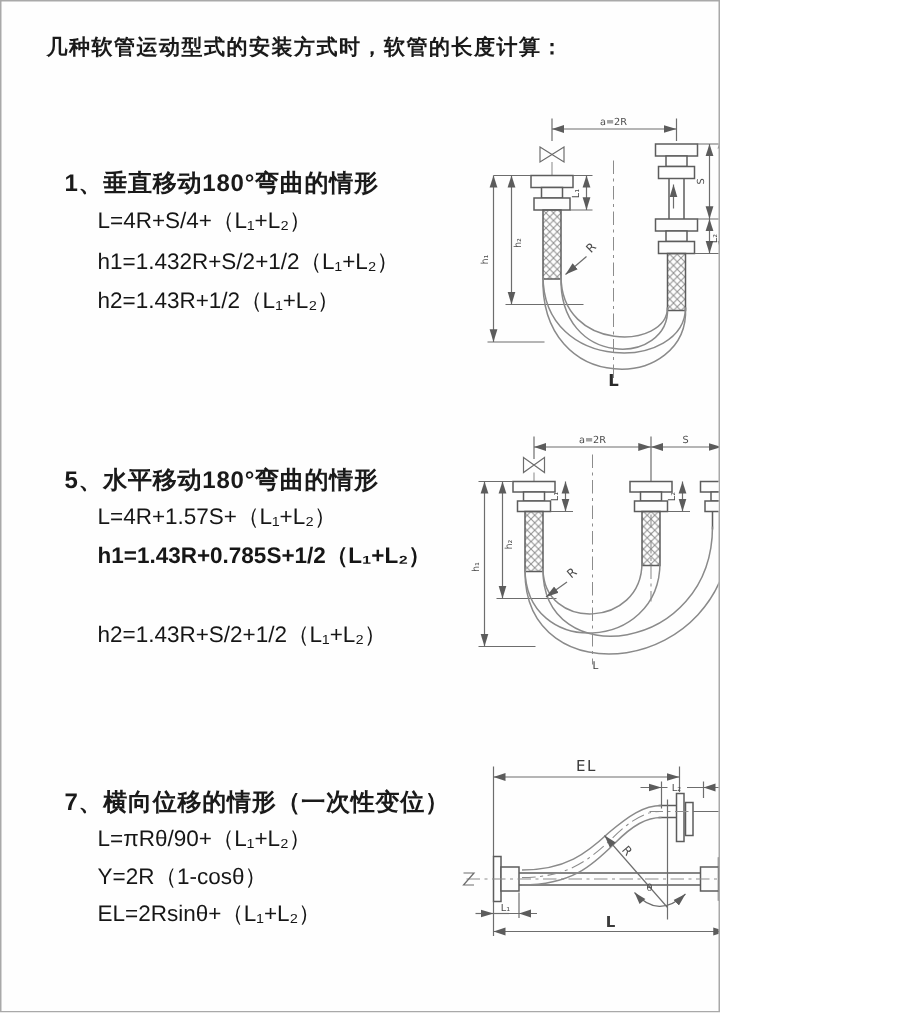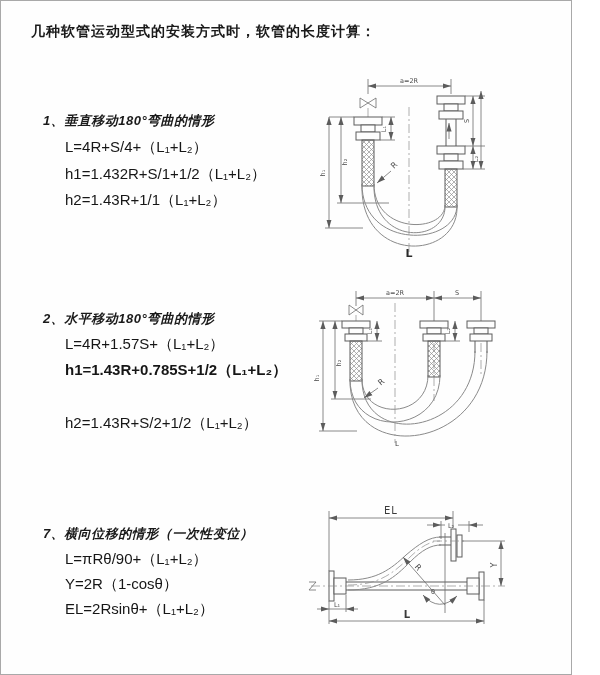--- a/index.html
+++ b/index.html
@@ -1,19 +1,19 @@
 <!DOCTYPE html>
 <html><head>
 <meta charset="utf-8">
 <style>
   html,body{margin:0;padding:0;background:#fff;}
-  .page{position:relative;width:572px;height:675px;background:#fefefe;border:1px solid #a9a9a9;box-sizing:border-box;overflow:hidden;
+  .page{position:relative;width:480px;height:675px;background:#fefefe;border:1px solid #a9a9a9;box-sizing:border-box;overflow:hidden;
         font-family:"Liberation Sans","DejaVu Sans",sans-serif;color:#1a1a1a;}
   .title{position:absolute;left:30px;top:22px;font-size:14px;font-weight:bold;letter-spacing:1px;}
-  .heading{position:absolute;font-size:13px;font-weight:bold;letter-spacing:0.5px;white-space:nowrap;font-style:italic;}
+  .heading{position:absolute;font-size:16px;font-weight:bold;letter-spacing:0.5px;white-space:nowrap;}
   .formula{position:absolute;font-size:15px;font-weight:400;color:#161616;
            font-family:"Liberation Sans","DejaVu Sans",sans-serif;white-space:nowrap;}
   svg{position:absolute;overflow:visible;}
   svg text{font-family:"DejaVu Sans","Liberation Sans",sans-serif;fill:#4c4c4c;}
   .dimtxt{font-size:6.5px;}
   .biglbl{font-size:11px;font-weight:bold;fill:#2a2a2a;}
   .medlbl{font-size:10px;fill:#3a3a3a;}
   .thin{stroke:#6d6d6d;stroke-width:0.8;fill:none;}
   .pipe{stroke:#5c5c5c;stroke-width:1;fill:none;}
   .hose{stroke:#8a8a8a;stroke-width:1;fill:none;}
@@ -23,24 +23,24 @@
 </style>
 </head>
 <body>
 
 <div class="page">
 
   <div class="title">几种软管运动型式的安装方式时，软管的长度计算：</div>
 
   <div class="heading" style="left:42px;top:111px;">1、垂直移动180°弯曲的情形</div>
   <div class="formula" style="left:64px;top:137px;">L=4R+S/4+（L₁+L₂）</div>
-  <div class="formula" style="left:64px;top:164px;">h1=1.432R+S/1+1/2（L₁+L₂）</div>
-  <div class="formula" style="left:64px;top:190px;">h2=1.43R+1/1（L₁+L₂）</div>
-
-  <div class="heading" style="left:42px;top:309px;">2、水平移动180°弯曲的情形</div>
+  <div class="formula" style="left:64px;top:164px;">h1=1.432R+S/2+1/2（L₁+L₂）</div>
+  <div class="formula" style="left:64px;top:190px;">h2=1.43R+1/2（L₁+L₂）</div>
+
+  <div class="heading" style="left:42px;top:309px;">5、水平移动180°弯曲的情形</div>
   <div class="formula" style="left:64px;top:334px;">L=4R+1.57S+（L₁+L₂）</div>
   <div class="formula" style="left:64px;top:360px;font-weight:bold;">h1=1.43R+0.785S+1/2（L₁+L₂）</div>
   <div class="formula" style="left:64px;top:385px;margin-top:28px;">h2=1.43R+S/2+1/2（L₁+L₂）</div>
 
   <div class="heading" style="left:42px;top:524px;">7、横向位移的情形（一次性变位）</div>
   <div class="formula" style="left:64px;top:549px;">L=πRθ/90+（L₁+L₂）</div>
   <div class="formula" style="left:64px;top:574px;">Y=2R（1-cosθ）</div>
   <div class="formula" style="left:64px;top:599px;">EL=2Rsinθ+（L₁+L₂）</div>
 
   <svg style="left:308px;top:66px;" width="292" height="195" viewBox="0 0 292 195">

